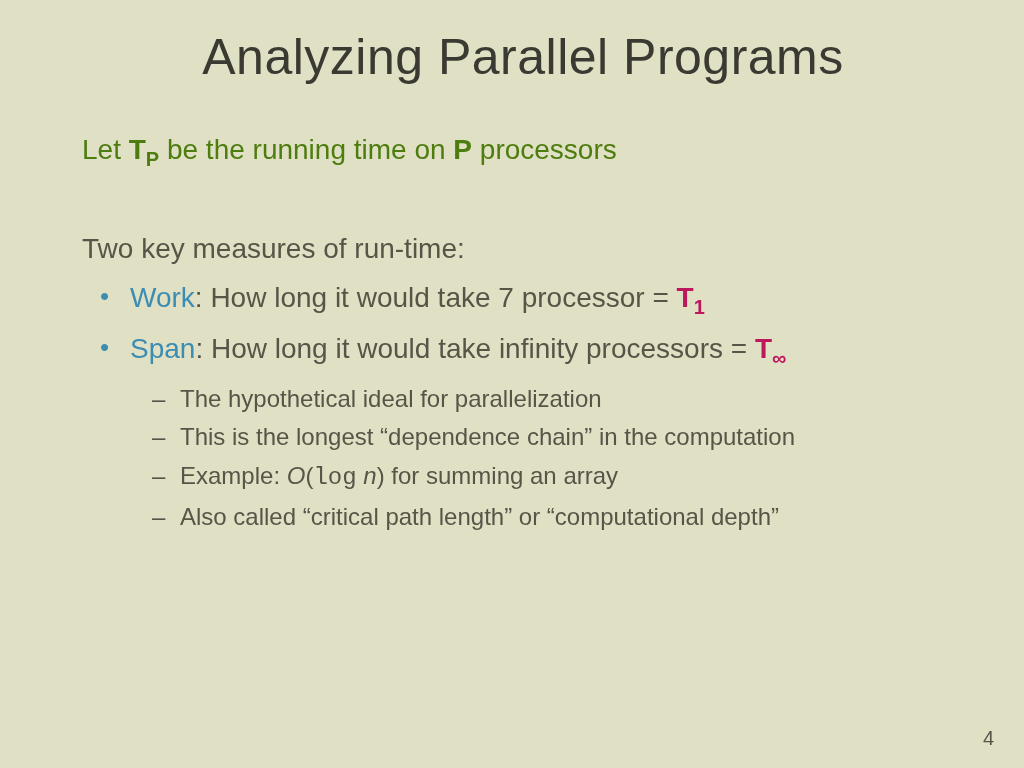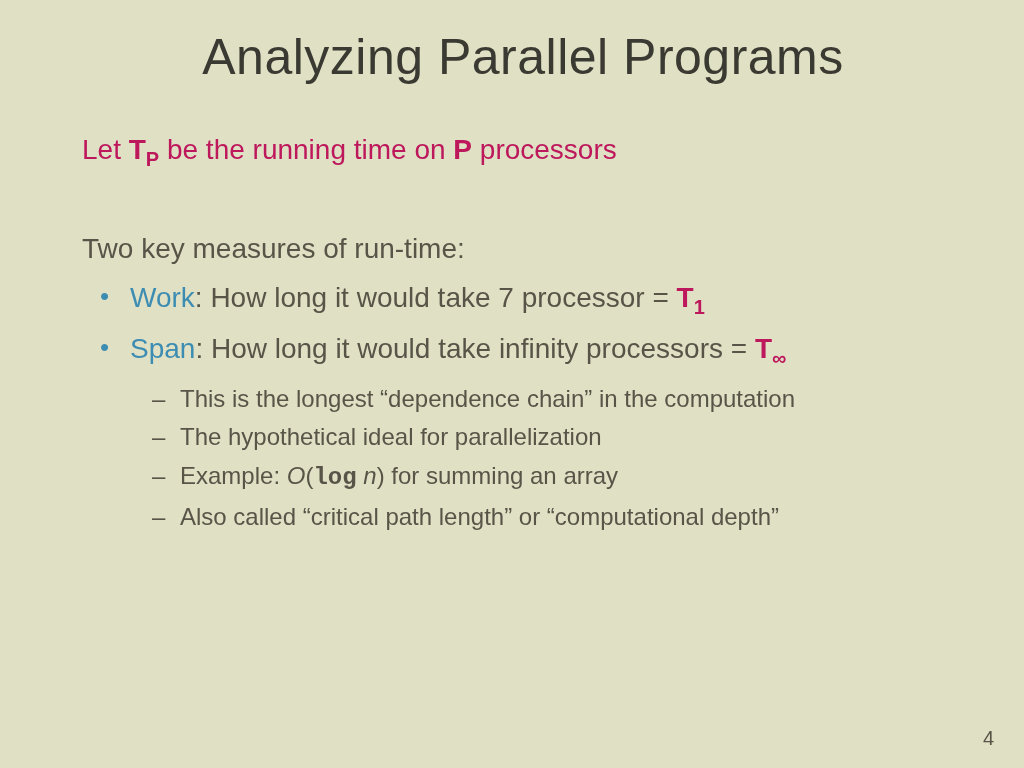--- a/index.html
+++ b/index.html
@@ -18,21 +18,21 @@
   .title {
     font-size: 50px;
     font-weight: 400;
     text-align: center;
     color: #3b3a32;
     margin-bottom: 48px;
     letter-spacing: 0.5px;
   }
   .line1 {
     font-size: 28px;
-    color: #be185d;
+    color: #4d7c0f;
     margin-bottom: 62px;
   }
   .line1 b { font-weight: bold; }
   .line1 .sub { font-size: 20px; vertical-align: sub; font-weight: bold; }
   .intro {
     font-size: 28px;
     color: #585548;
     margin-bottom: 14px;
   }
   ul.main {
@@ -72,21 +72,21 @@
     line-height: 1.4;
   }
   ul.sub > li::before {
     content: "–";
     position: absolute;
     left: 0;
     top: 0;
     color: #585548;
   }
   .italic { font-style: italic; }
-  .mono { font-family: "Courier New", monospace; font-weight: bold; }
+  .mono { font-family: "Courier New", monospace; font-weight: normal; }
   .pagenum {
     position: absolute;
     bottom: 18px;
     right: 30px;
     font-size: 20px;
     color: #585548;
   }
 </style>
 </head>
 <body>
@@ -103,22 +103,22 @@
   <ul class="main">
     <li>
       <span class="term">Work</span><span>: How long it would take 7 processor = </span><span class="tvar"><span>T</span><span class="tsub">1</span></span>
     </li>
     <li>
       <span class="term">Span</span><span>: How long it would take infinity processors = </span><span class="tvar"><span>T</span><span class="tsub">∞</span></span>
     </li>
   </ul>
 
   <ul class="sub">
+    <li>The hypothetical ideal for parallelization</li>
     <li>This is the longest “dependence chain” in the computation</li>
-    <li>The hypothetical ideal for parallelization</li>
     <li>
       <span>Example: </span><span class="italic">O</span><span>(</span><span class="mono">log</span><span> </span><span class="italic">n</span><span>)</span><span> for summing an array</span>
     </li>
     <li>Also called “critical path length” or “computational depth”</li>
   </ul>
 </div>
 
 <div class="pagenum">4</div>
 
 </body></html>

